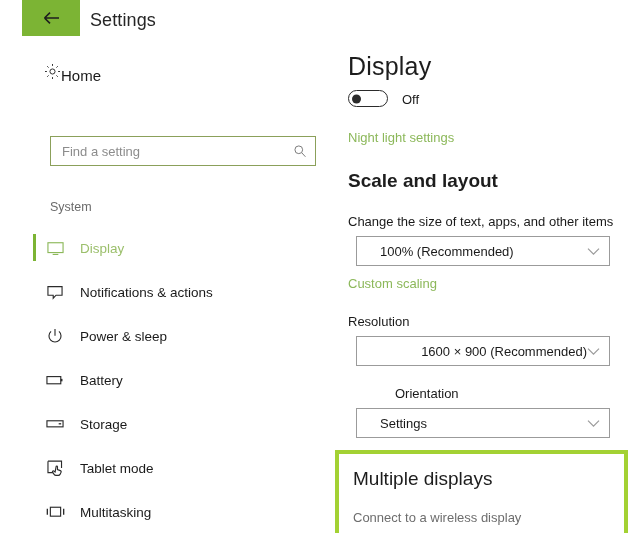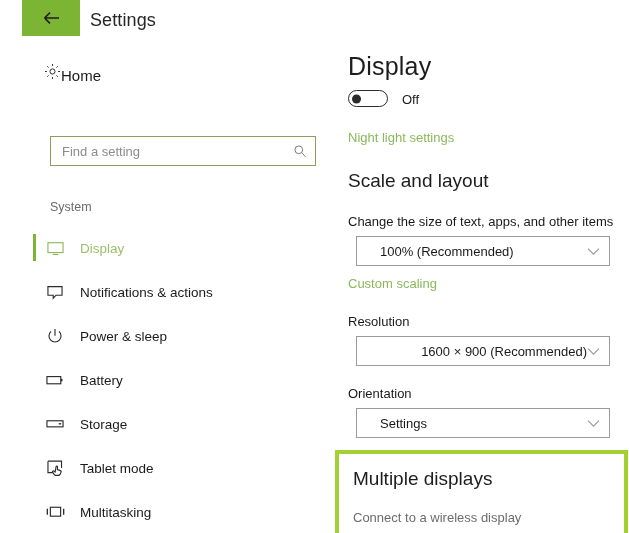--- a/index.html
+++ b/index.html
@@ -85,28 +85,28 @@
     position:absolute; left:3px; top:50%; transform:translateY(-50%);
     width:9px; height:9px; border-radius:50%; background:#2b2b2b;
   }
   .toggle-label { font-size:13px; color:#1a1a1a; }
 
   .link { font-size:13px; color:#8cb85a; cursor:pointer; }
   .link-night { position:absolute; left:12px; top:92px; }
 
   .section-title {
     position:absolute; left:12px;
-    font-size:19px; font-weight:400; color:#1d1d1d;
+    font-size:19px; font-weight:700; color:#1d1d1d;
   }
   .section-scale { top:132px; }
 
   .field-label { position:absolute; left:12px; font-size:13px; color:#1a1a1a; }
   .lbl-size   { top:176px; }
   .lbl-res    { top:276px; }
-  .lbl-orient { top:348px; }
+  .lbl-orient { top:348px;margin-left:47px; }
 
   .dropdown {
     position:absolute; left:20px; width:254px; height:30px;
     border:1px solid #9b9b9b; background:#ffffff;
     display:flex; align-items:center; justify-content:space-between;
     padding:0 9px 0 23px; cursor:pointer;
   }
   .dd-scale  { top:198px; }
   .dd-res    { top:298px;justify-content:flex-end; }
   .dd-orient { top:370px; }

